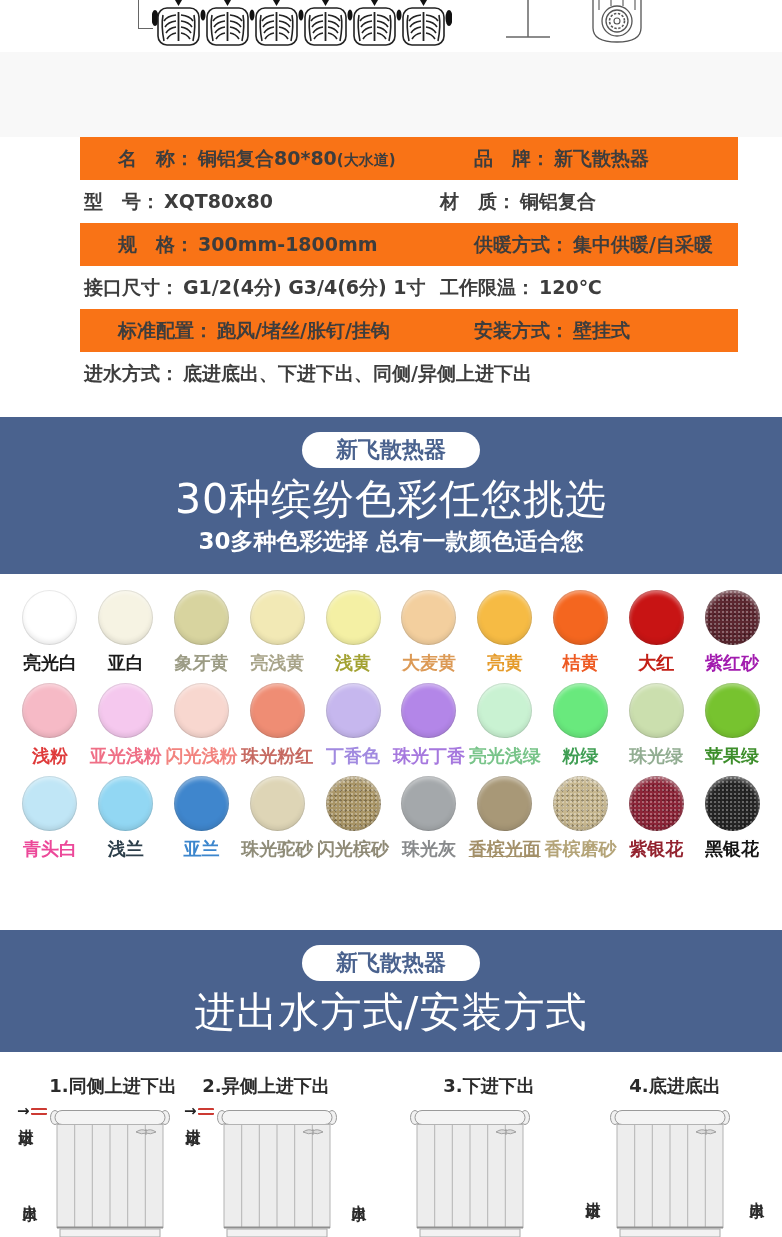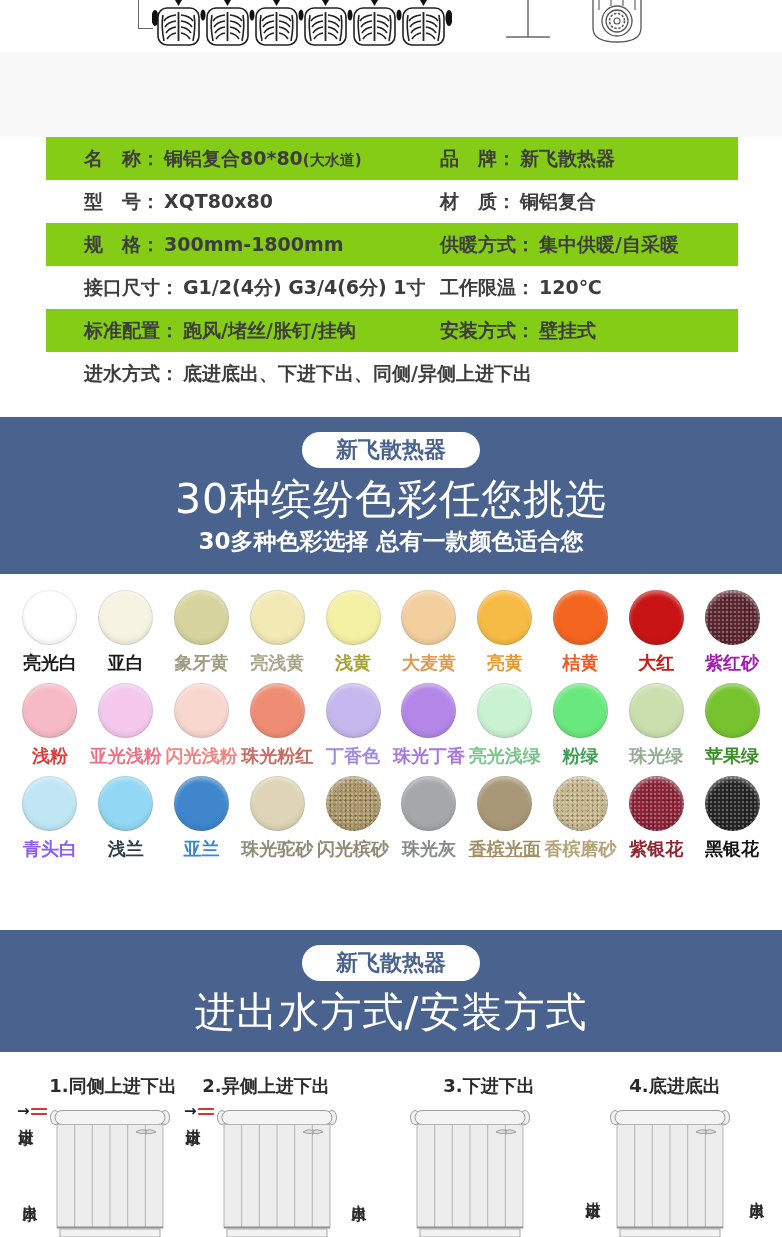--- a/index.html
+++ b/index.html
@@ -11,21 +11,21 @@
   .art-strip{position:absolute;left:0;top:0;width:782px;height:52px;background:#ffffff;}
   .band{position:absolute;left:0;top:52px;width:782px;height:85px;background:#f8f8f8;}
   .fins-svg{position:absolute;left:152px;top:0;}
   .bracket{position:absolute;left:138px;top:0;width:15px;height:29px;border-left:1.5px solid #666;border-bottom:1.5px solid #666;}
   .tline{position:absolute;left:503px;top:0;}
   .valve{position:absolute;left:590px;top:0;}
 
   
   .spec-table{position:absolute;left:46px;top:137px;width:692px;}
   .spec-row{display:flex;height:43px;line-height:43px;font-size:19px;font-weight:600;color:#3d3d3d;padding-left:38px;white-space:nowrap;}
-  .spec-row.shaded{background:#84cc16;}
+  .spec-row.shaded{background:#f97316;margin-left:34px;}
   .cell-l{flex:0 0 356px;}
   .cell-r{flex:1;}
   .lbl{margin-right:4px;}
   .val-small{font-size:15px;}
 
   
   .banner{position:absolute;left:0;width:782px;background:#4a628e;text-align:center;color:#ffffff;}
   .banner1{top:417px;height:157px;}
   .banner2{top:930px;height:122px;}
   .badge{display:inline-block;margin-top:15px;background:#ffffff;color:#4a628e;font-size:22px;font-weight:bold;line-height:36px;height:36px;padding:0 34px;border-radius:18px;}
@@ -222,21 +222,21 @@
           <div class="sw-label" style="color: rgb(146, 173, 146);">珠光绿</div>
         </div>
         <div class="sw-cell">
           <div class="sw-circle" style="background-color: rgb(119, 195, 47);"></div>
           <div class="sw-label" style="color: rgb(61, 142, 43);">苹果绿</div>
         </div>
       </div>
       <div class="sw-row">
         <div class="sw-cell">
           <div class="sw-circle" style="background-color: rgb(192, 230, 246);"></div>
-          <div class="sw-label" style="color: #8b5cf6;">青头白</div>
+          <div class="sw-label" style="color: #ec4899;">青头白</div>
         </div>
         <div class="sw-cell">
           <div class="sw-circle" style="background-color: rgb(146, 215, 243);"></div>
           <div class="sw-label" style="color: rgb(44, 62, 74);">浅兰</div>
         </div>
         <div class="sw-cell">
           <div class="sw-circle" style="background-color: rgb(63, 134, 205);"></div>
           <div class="sw-label" style="color: rgb(60, 134, 205);">亚兰</div>
         </div>
         <div class="sw-cell">

